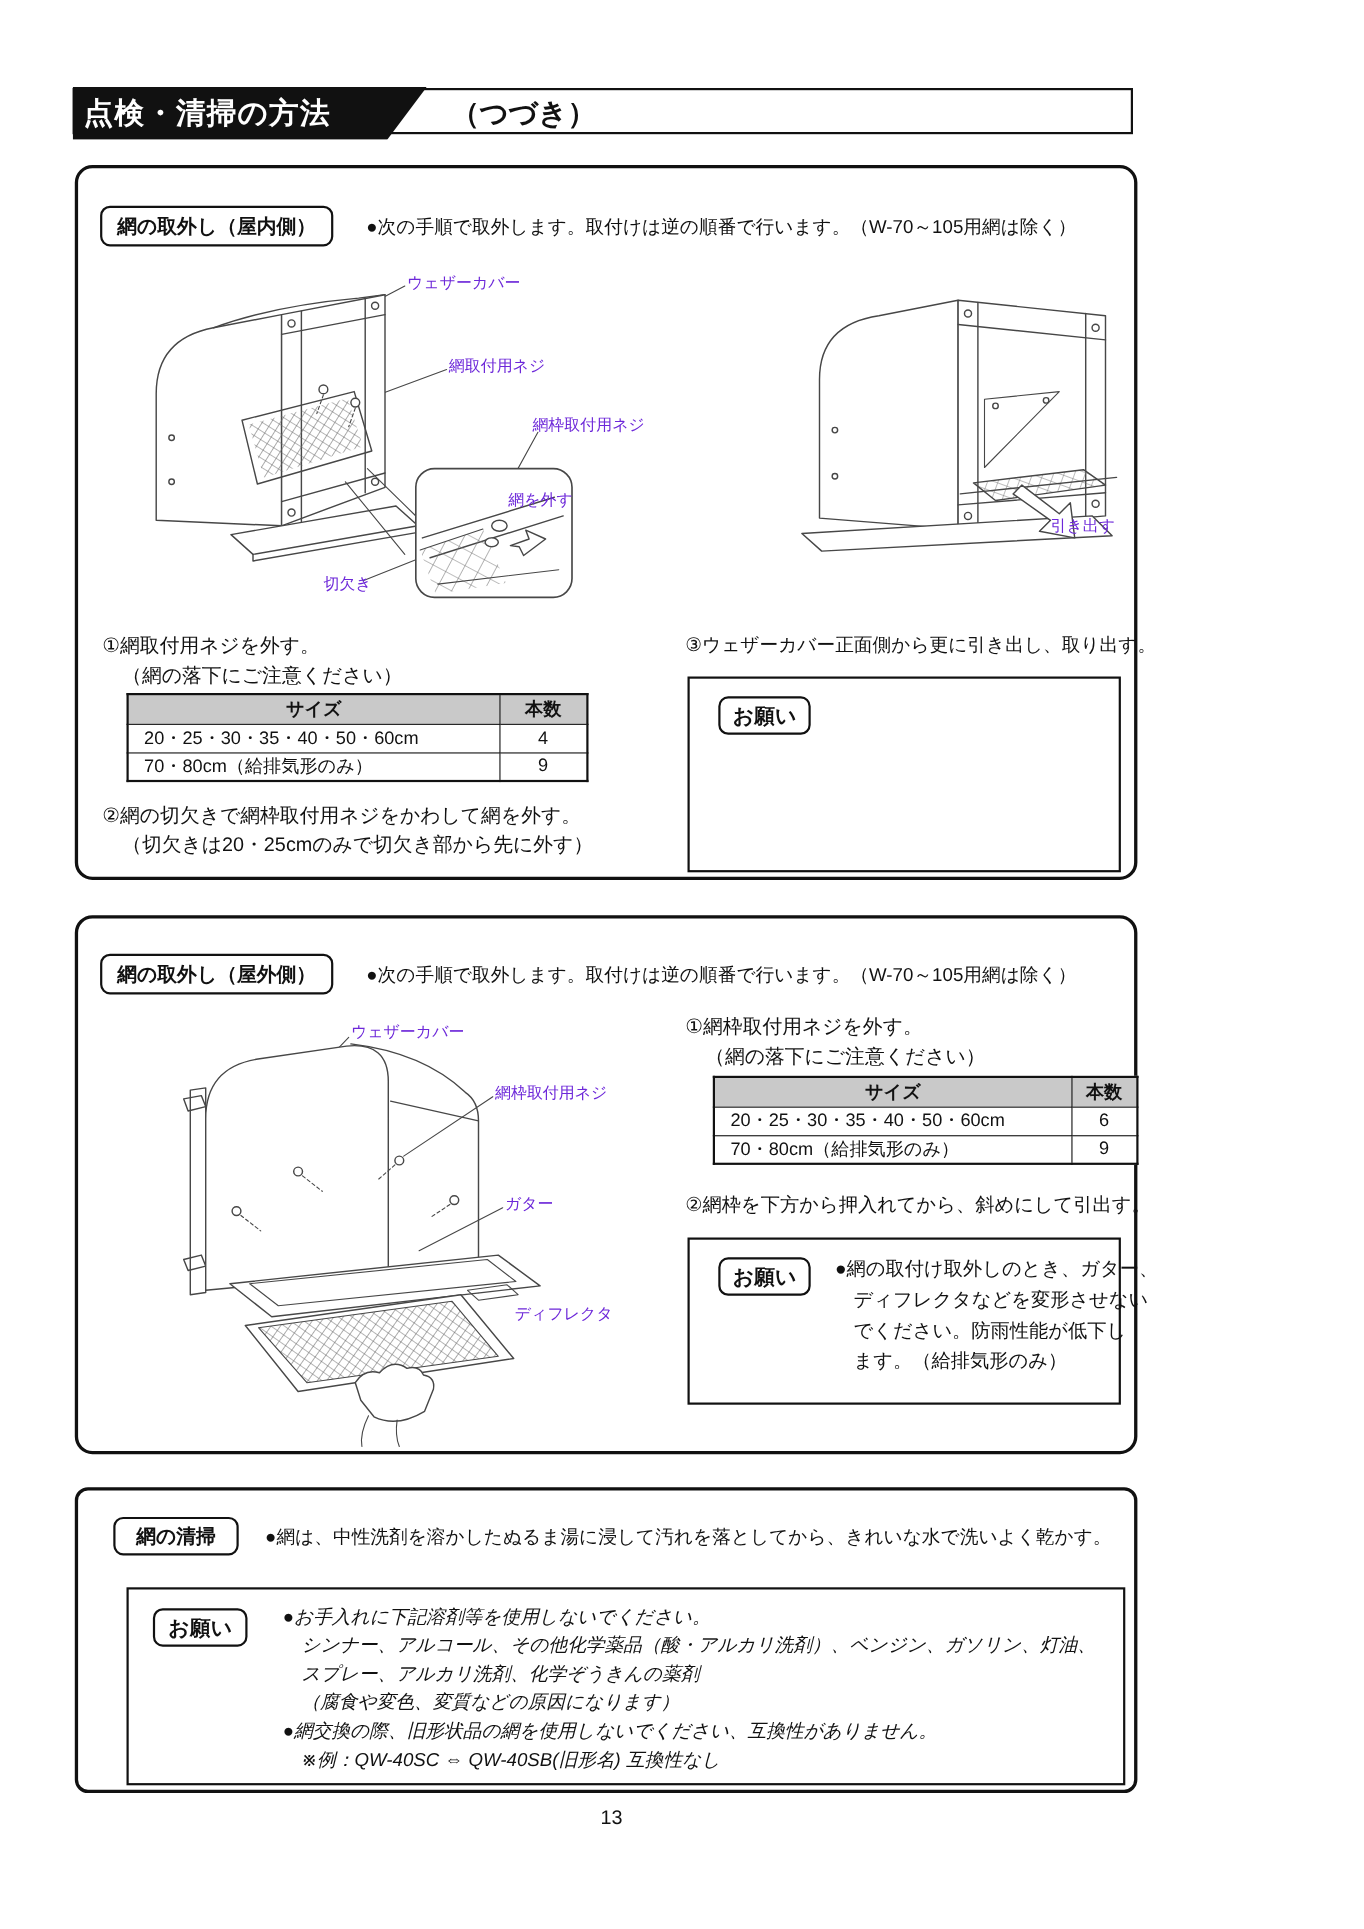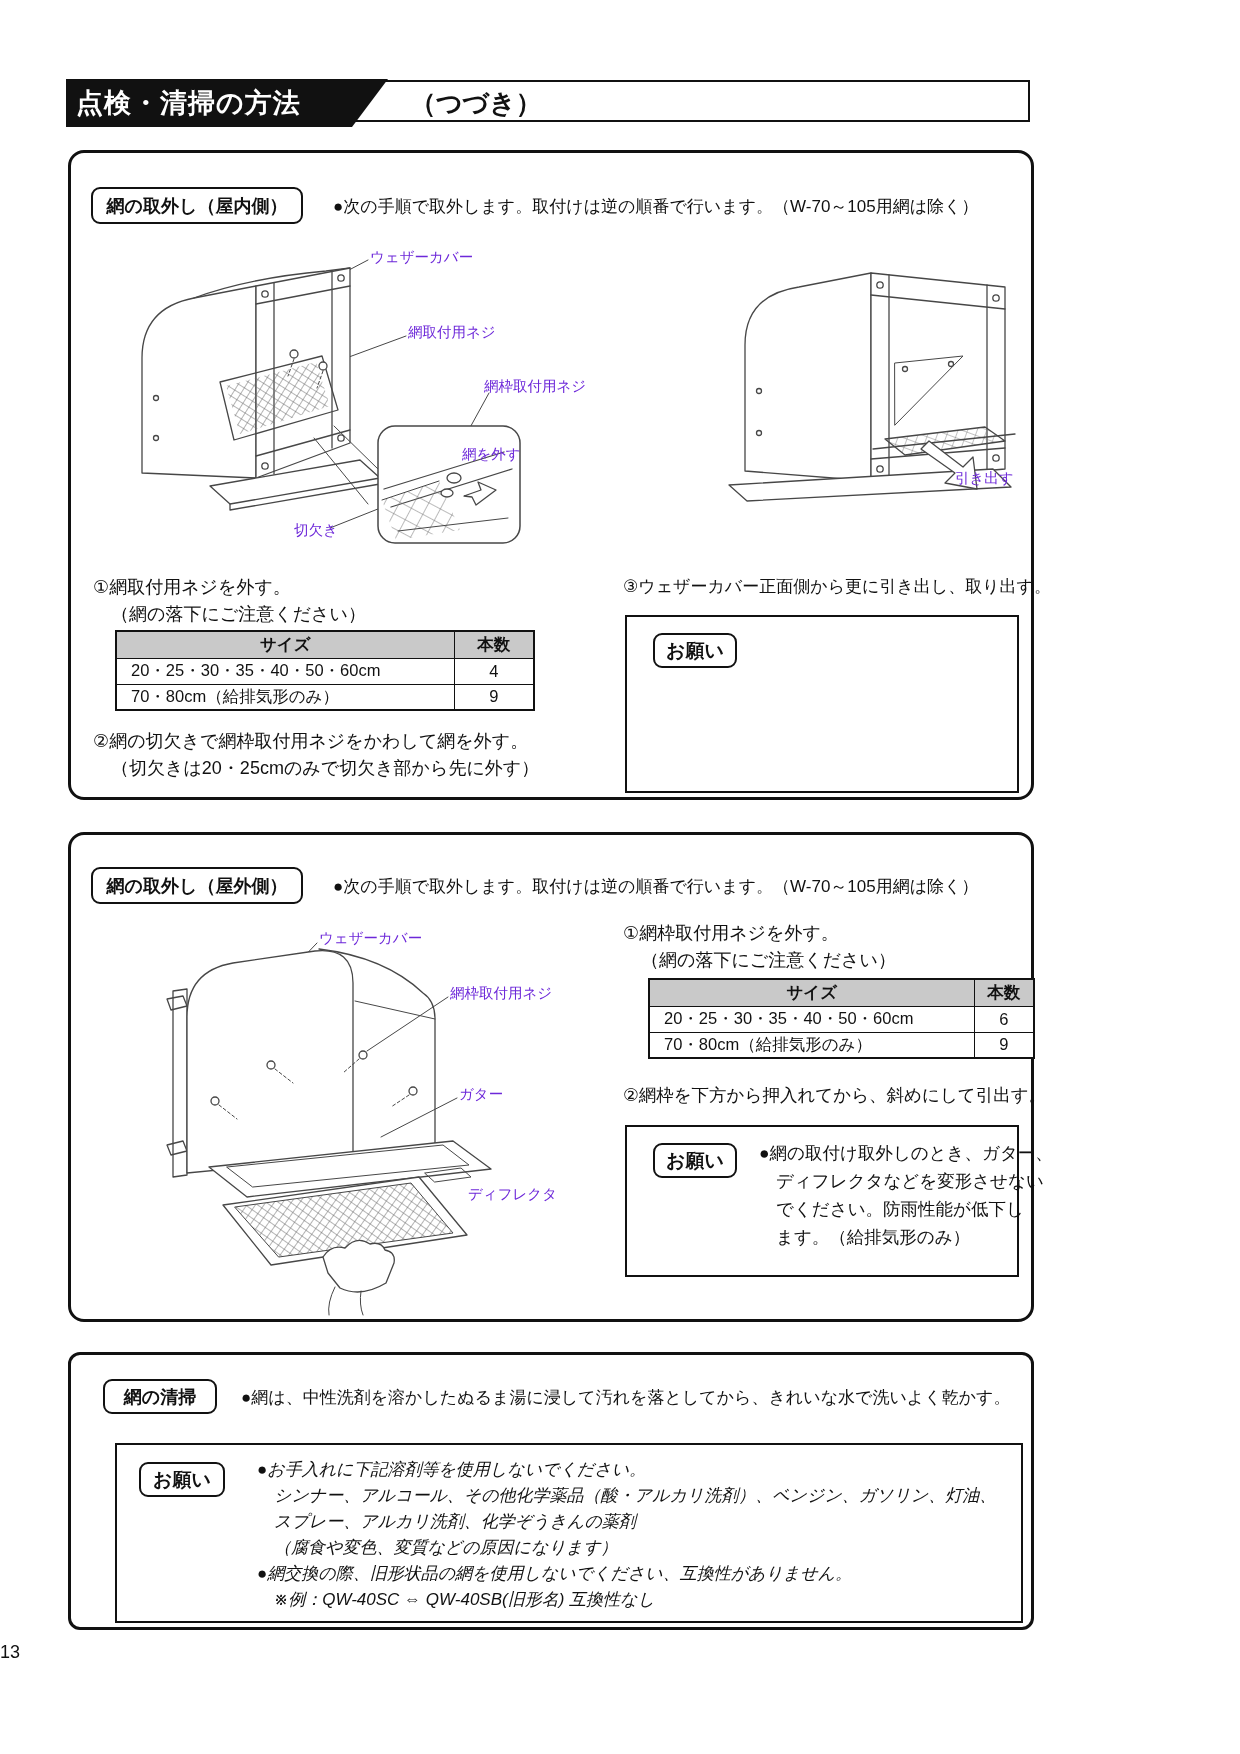--- a/index.html
+++ b/index.html
@@ -33,21 +33,21 @@
   .nline{white-space:nowrap;}
   .ind{padding-left:17px;}
   .ind3{padding-left:68px;}
   
   .diagram{position:absolute;}
   .dlabel{position:absolute;font-size:14.5px;color:#6d28d9;white-space:nowrap;}
   .art line,.art path,.art circle,.art ellipse,.art polygon,.art rect{stroke:#474747;stroke-width:1.3;fill:none;stroke-linecap:round;stroke-linejoin:round;}
   .art .thin{stroke-width:1;}
   .art .fillw{fill:#ffffff;}
   .art .dash{stroke-dasharray:3 2.5;}
-  .pagenum{position:absolute;left:0;width:1112px;text-align:left;font-size:18px;}
+  .pagenum{position:absolute;left:0;width:1112px;text-align:center;font-size:18px;}
 </style>
 </head>
 <body>
 
 <div class="page">
 
   <div class="hdr-strip">
     <div class="hdr-tab">
       <span>点検・清掃の方法</span>
     </div>

